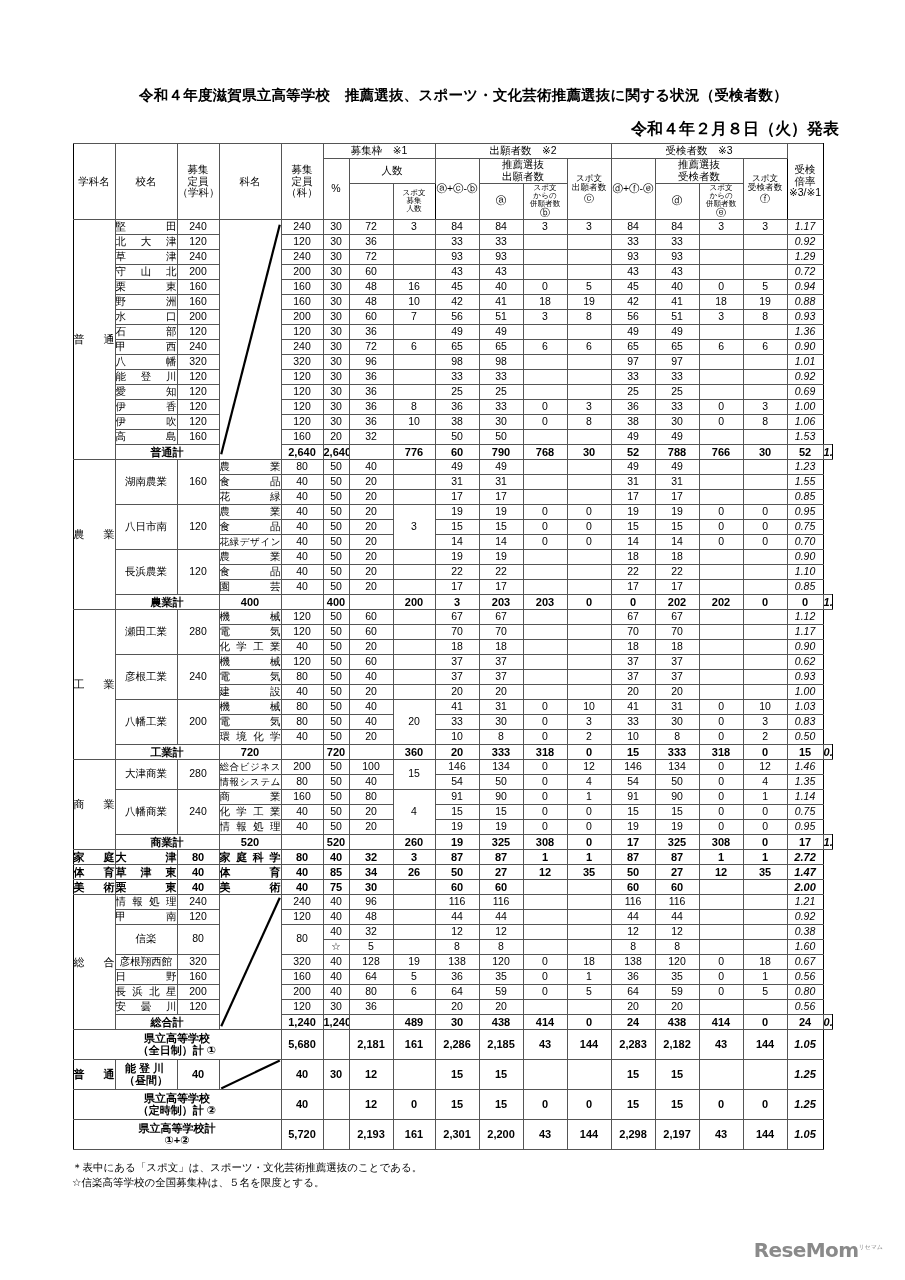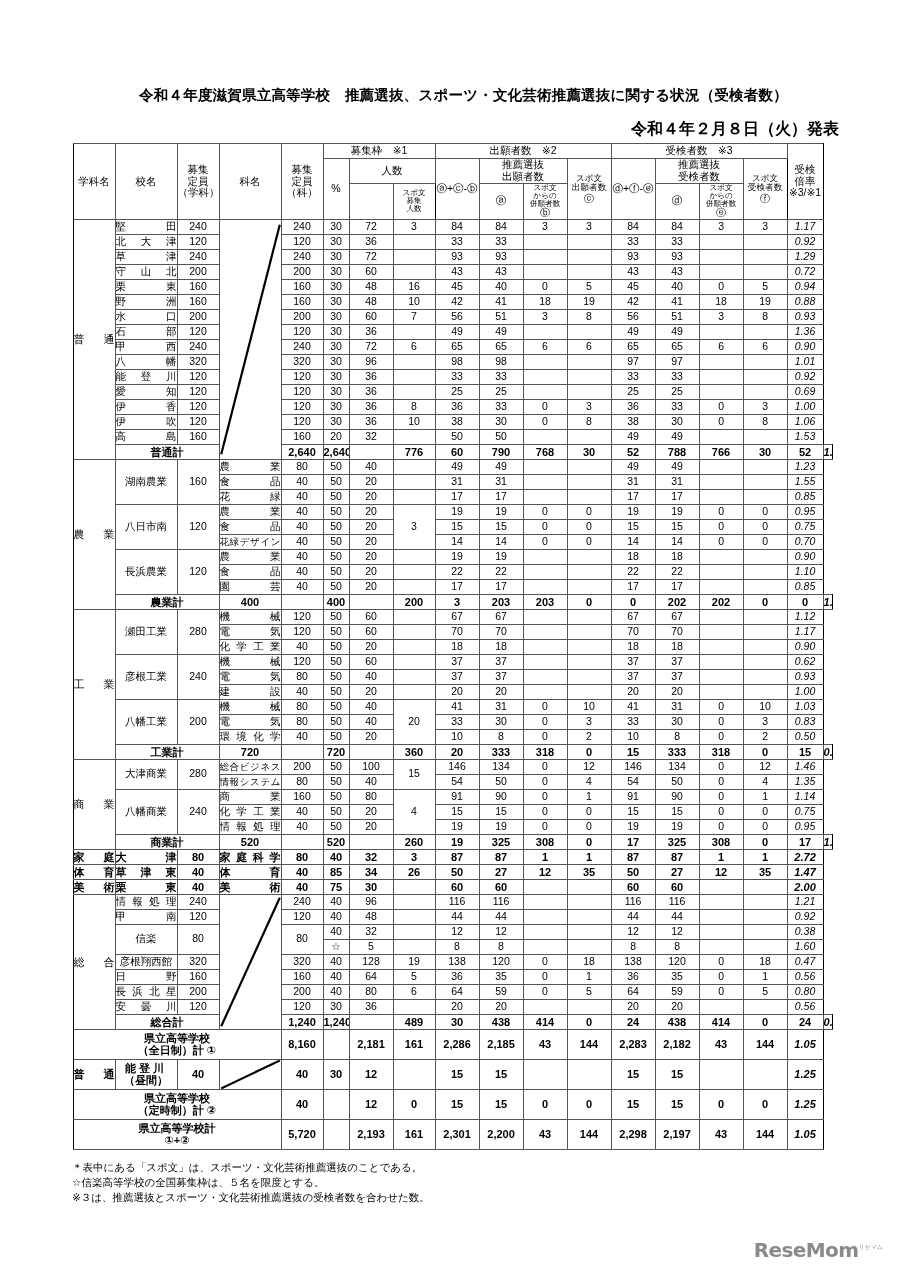--- a/index.html
+++ b/index.html
@@ -1054,21 +1054,21 @@
           <td class="num">128</td>
           <td class="num">19</td>
           <td class="num bl">138</td>
           <td class="num bl">120</td>
           <td class="num ">0</td>
           <td class="num ">18</td>
           <td class="num bl">138</td>
           <td class="num bl">120</td>
           <td class="num ">0</td>
           <td class="num ">18</td>
-          <td class="ratio bl br">0.47</td>
+          <td class="ratio bl br">0.67</td>
         </tr>
         <tr>
           <td class="name-sp">日野</td>
           <td class="num">160</td>
           <td class="num bl">160</td>
           <td class="num">40</td>
           <td class="num">64</td>
           <td class="num">5</td>
           <td class="num bl">36</td>
           <td class="num bl">35</td>
@@ -1126,21 +1126,21 @@
           <td class="num ">0</td>
           <td class="num ">24</td>
           <td class="num bl">438</td>
           <td class="num bl">414</td>
           <td class="num ">0</td>
           <td class="num ">24</td>
           <td class="ratio bl br">0.90</td>
         </tr>
         <tr class="total thick-t" style="height: 30px;">
           <td class="grand bl" colspan="4">県立高等学校<br>（全日制）計 ①</td>
-          <td class="num bl">8,160</td>
+          <td class="num bl">5,680</td>
           <td class="num"></td>
           <td class="num">2,181</td>
           <td class="num">161</td>
           <td class="num bl">2,286</td>
           <td class="num bl">2,185</td>
           <td class="num ">43</td>
           <td class="num ">144</td>
           <td class="num bl">2,283</td>
           <td class="num bl">2,182</td>
           <td class="num ">43</td>
@@ -1201,19 +1201,18 @@
           <td class="num ">43</td>
           <td class="num ">144</td>
           <td class="ratio bl br">1.05</td>
         </tr>
       </tbody>
   </table>
 
   <div class="footnotes" id="footnotes">
       <div>＊表中にある「スポ文」は、スポーツ・文化芸術推薦選抜のことである。</div>
       <div>☆信楽高等学校の全国募集枠は、５名を限度とする。</div>
-      <div>※３は、推薦選抜とスポーツ・文化芸術推薦選抜の受検者数を合わせた数。</div>
     </div>
 
   <div class="logo">
     <span>ReseMom</span><sup>リセマム</sup>
   </div>
 </div>
 
 </body></html>

